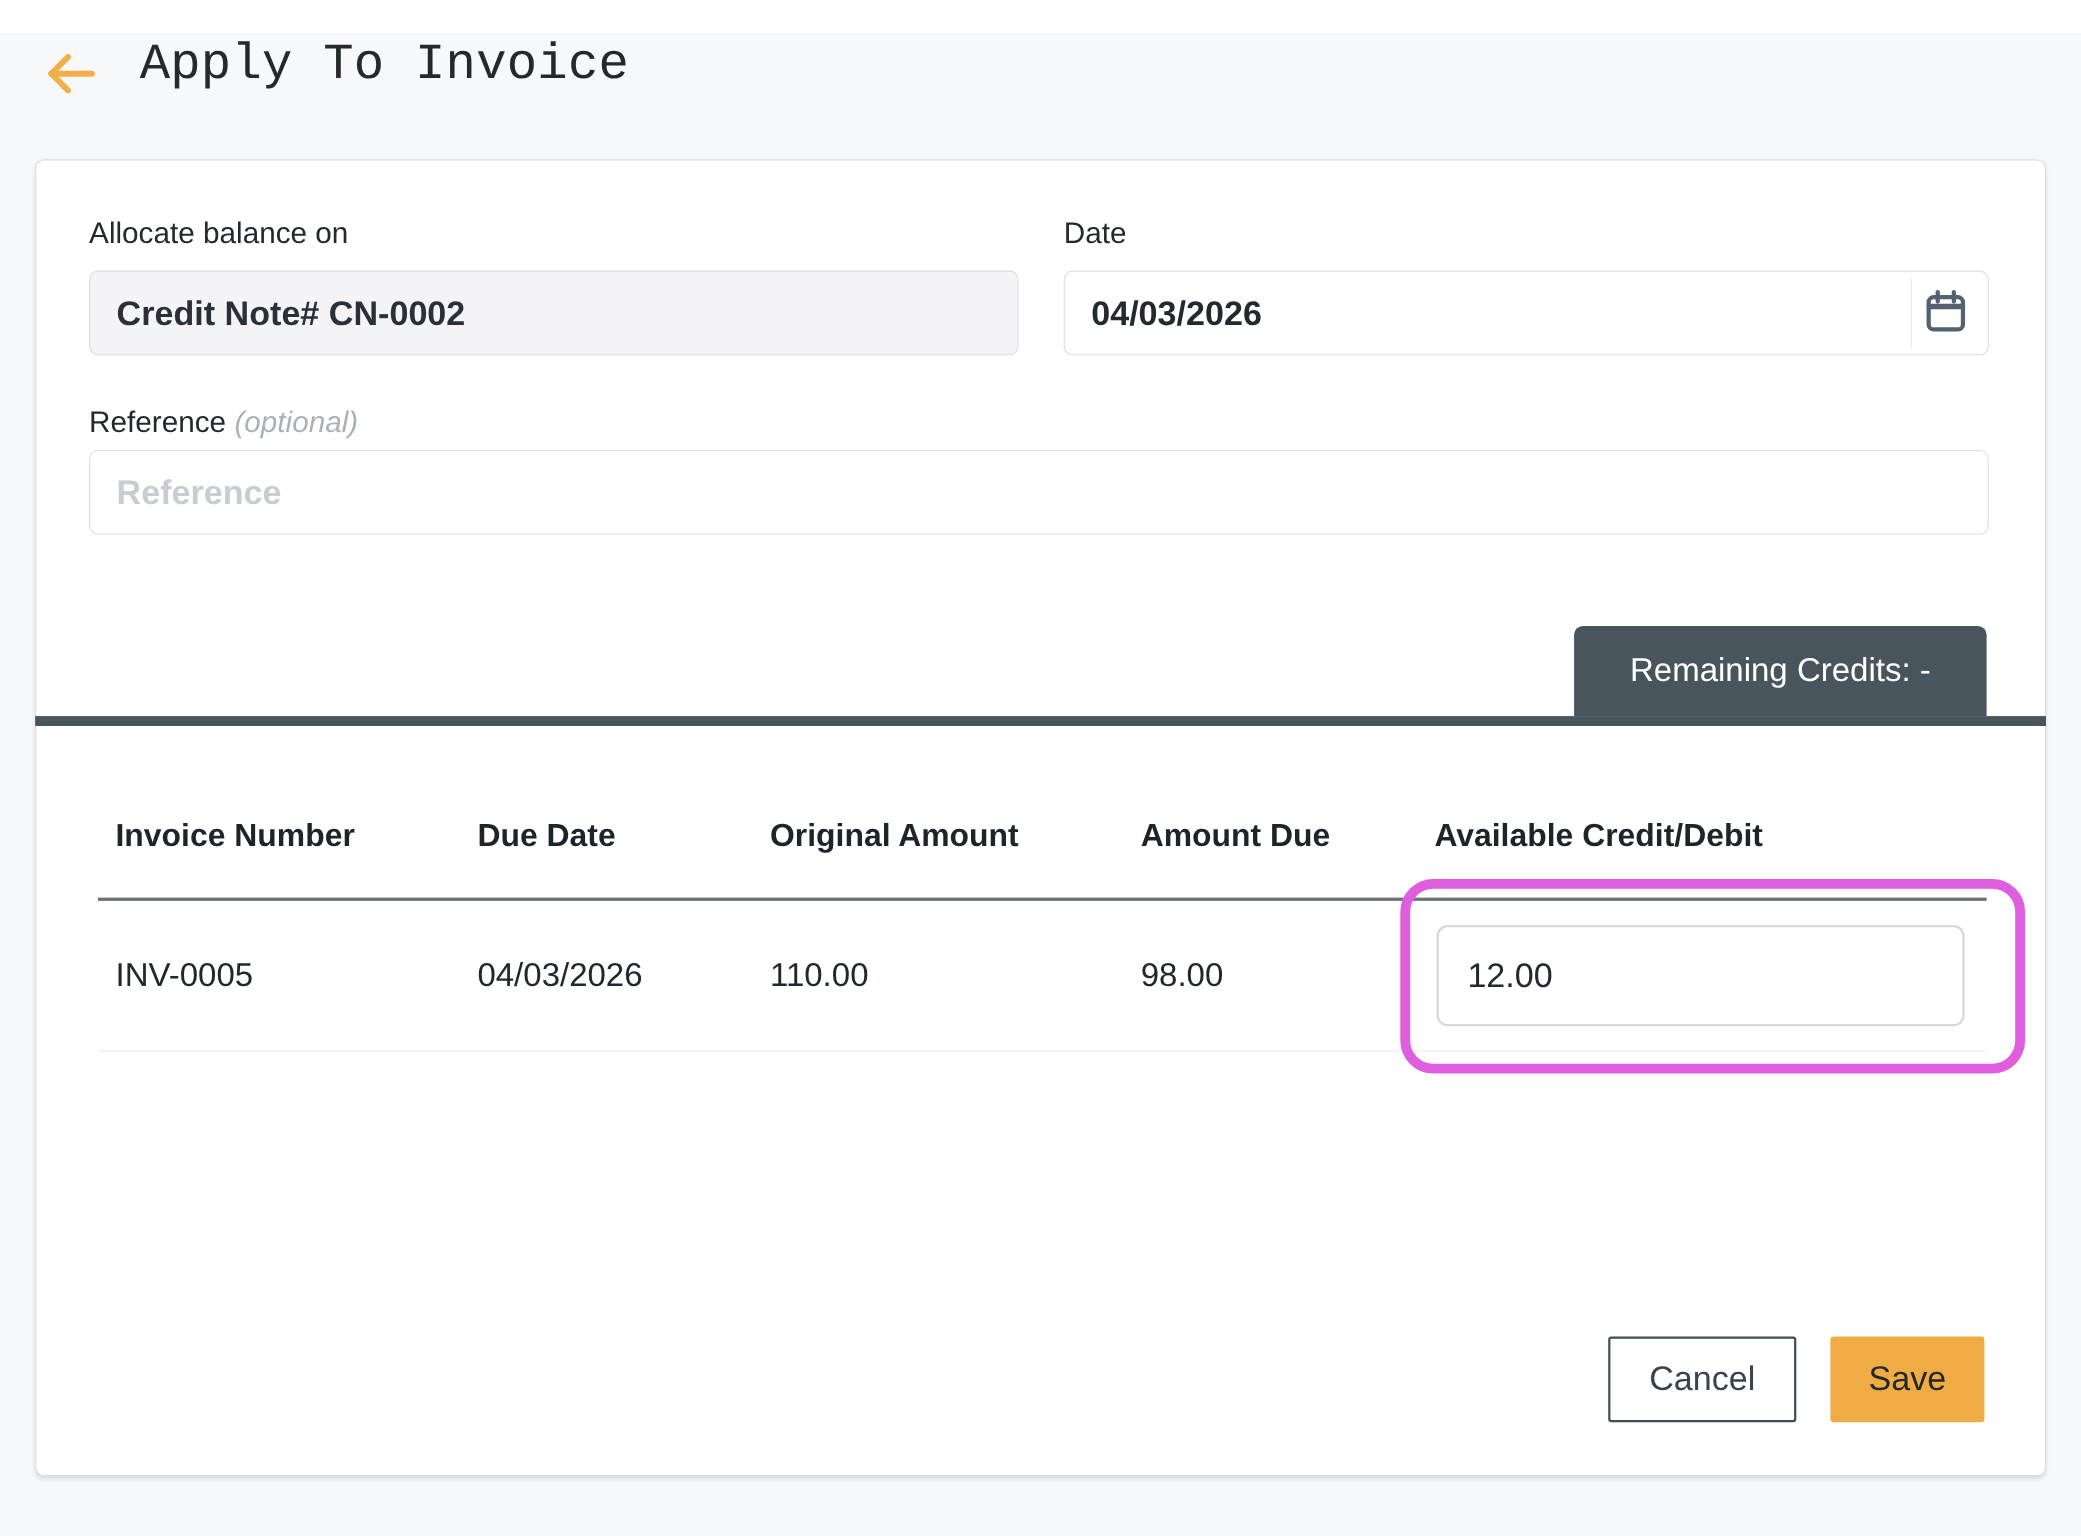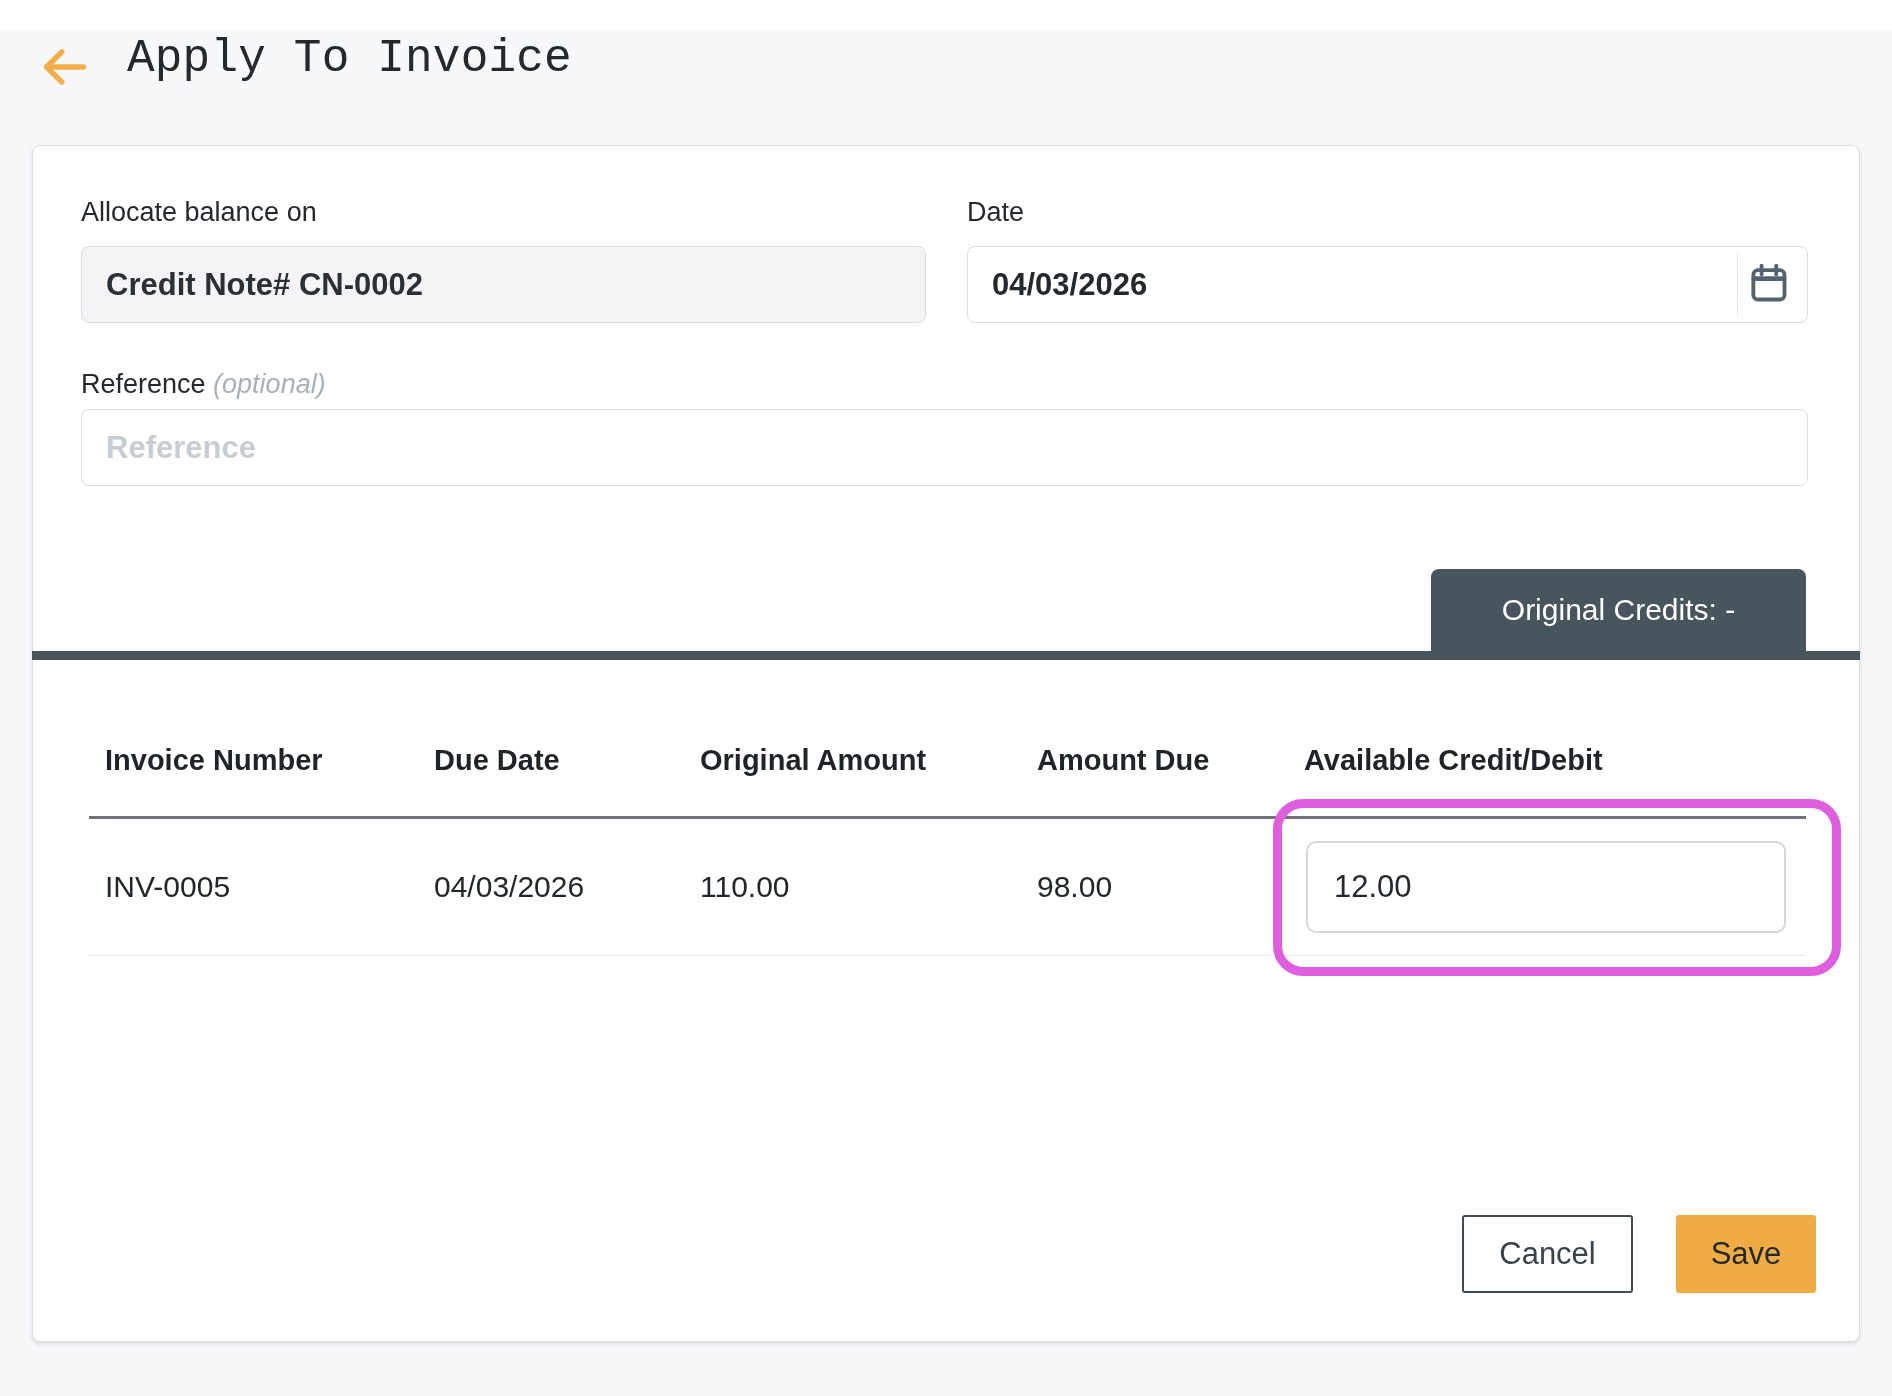--- a/index.html
+++ b/index.html
@@ -95,21 +95,21 @@
     position:absolute; top:1069px; height:78px; border-radius:3px;
     font-family:"Liberation Sans","DejaVu Sans",sans-serif;
     font-size:31px; cursor:pointer; display:flex; align-items:center; justify-content:center;
   }
   .btn-cancel {
     left:1429px; width:171px; background:#ffffff;
     border:2px solid #3f4c55; color:#37444d;
   }
   .btn-save {
     left:1631px; width:140px; background:#f0ac44;
-    border:none; color:#23282c;margin-left:12px;
+    border:none; color:#23282c;
   }
 </style>
 </head>
 <body>
 
 <div class="top-strip"></div>
 
 <div class="page-header">
   <button class="back-btn" title="Back">
     <span>
@@ -142,21 +142,21 @@
       </span>
     </button>
   </div>
 
   <div class="field-label" style="left:48px; top:222px;">
     <span>Reference</span>
     <span class="optional-hint">(optional)</span>
   </div>
   <input class="text-input" style="left: 48px; top: 263px; width: 1727px;" placeholder="Reference">
 
-  <div class="credits-badge">Original Credits: -</div>
+  <div class="credits-badge">Remaining Credits: -</div>
   <div class="dark-divider"></div>
 
   <div class="table-region">
     <div class="tbl-grid tbl-head">
       <div class="cell">Invoice Number</div>
       <div class="cell">Due Date</div>
       <div class="cell">Original Amount</div>
       <div class="cell">Amount Due</div>
       <div class="cell">Available Credit/Debit</div>
     </div>

